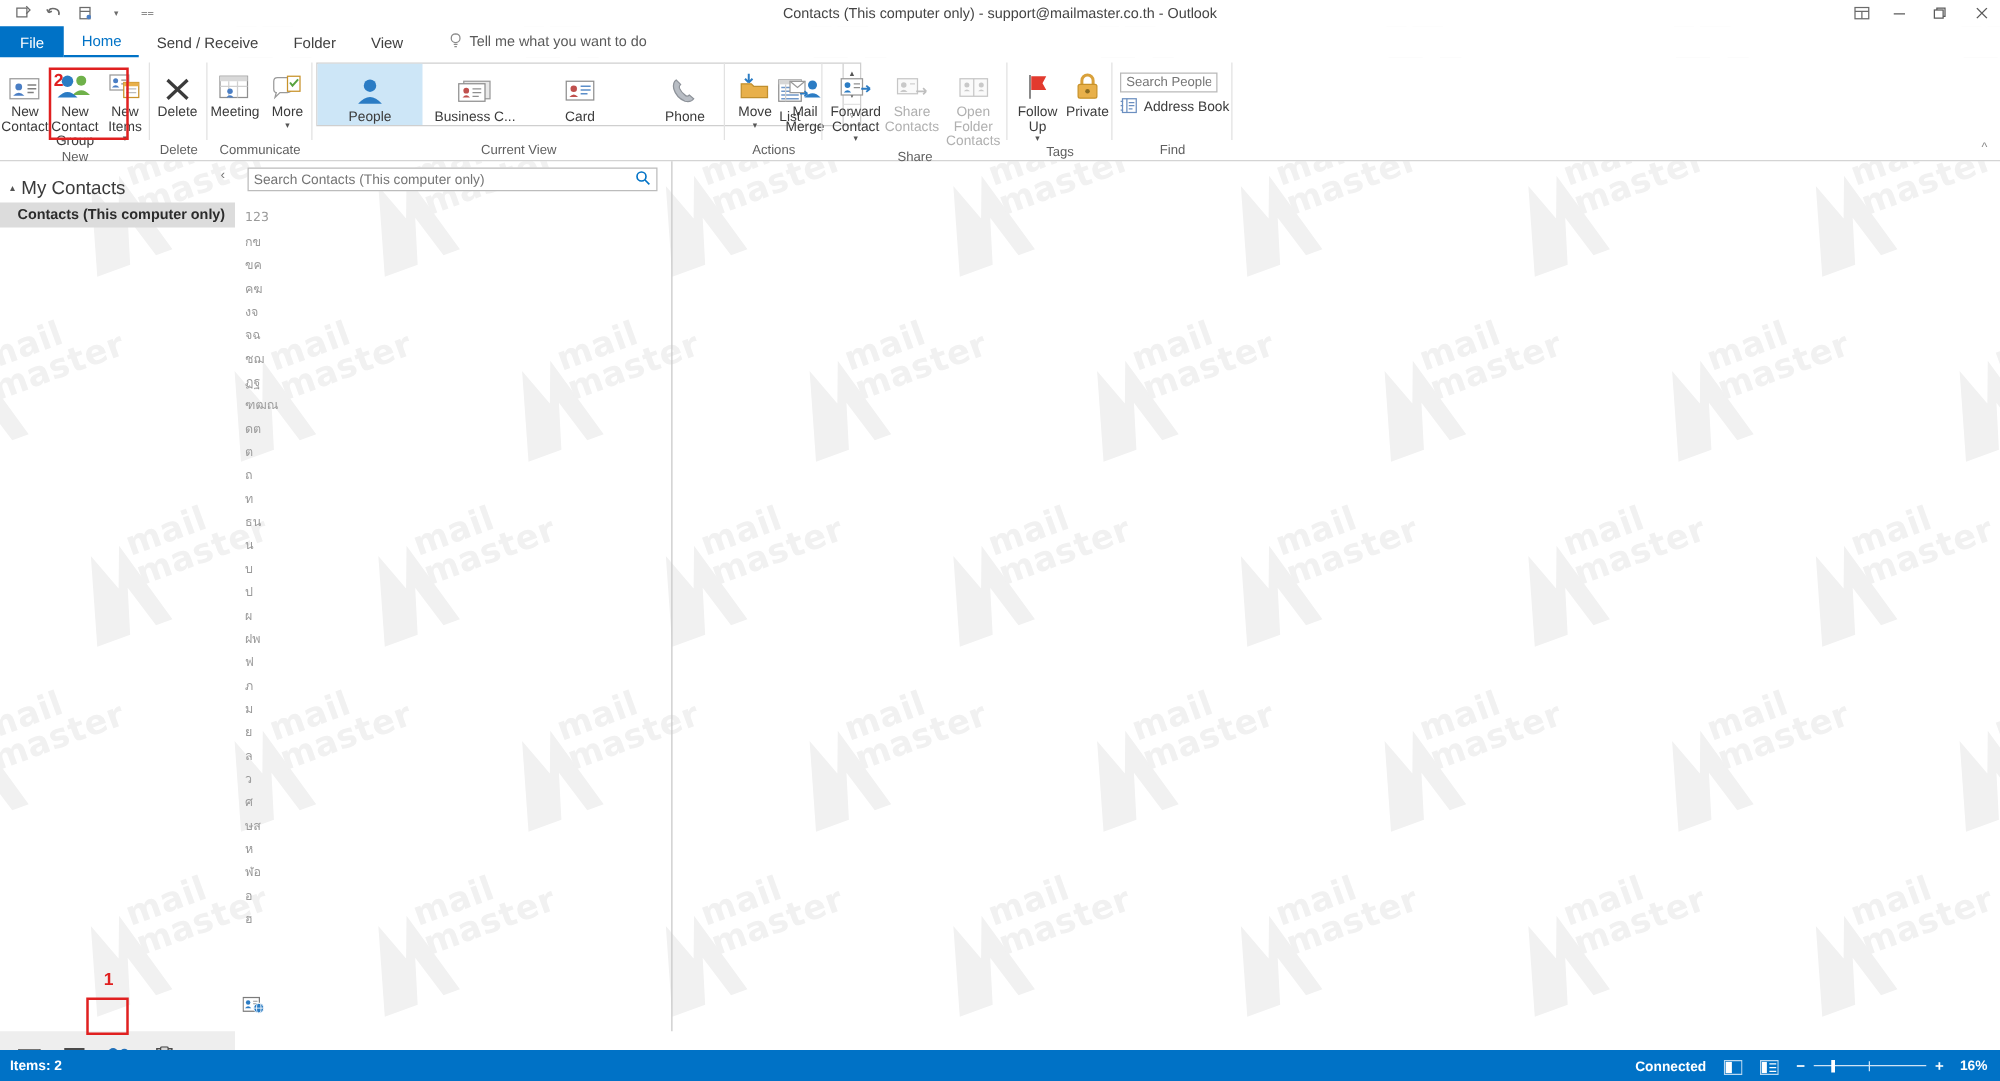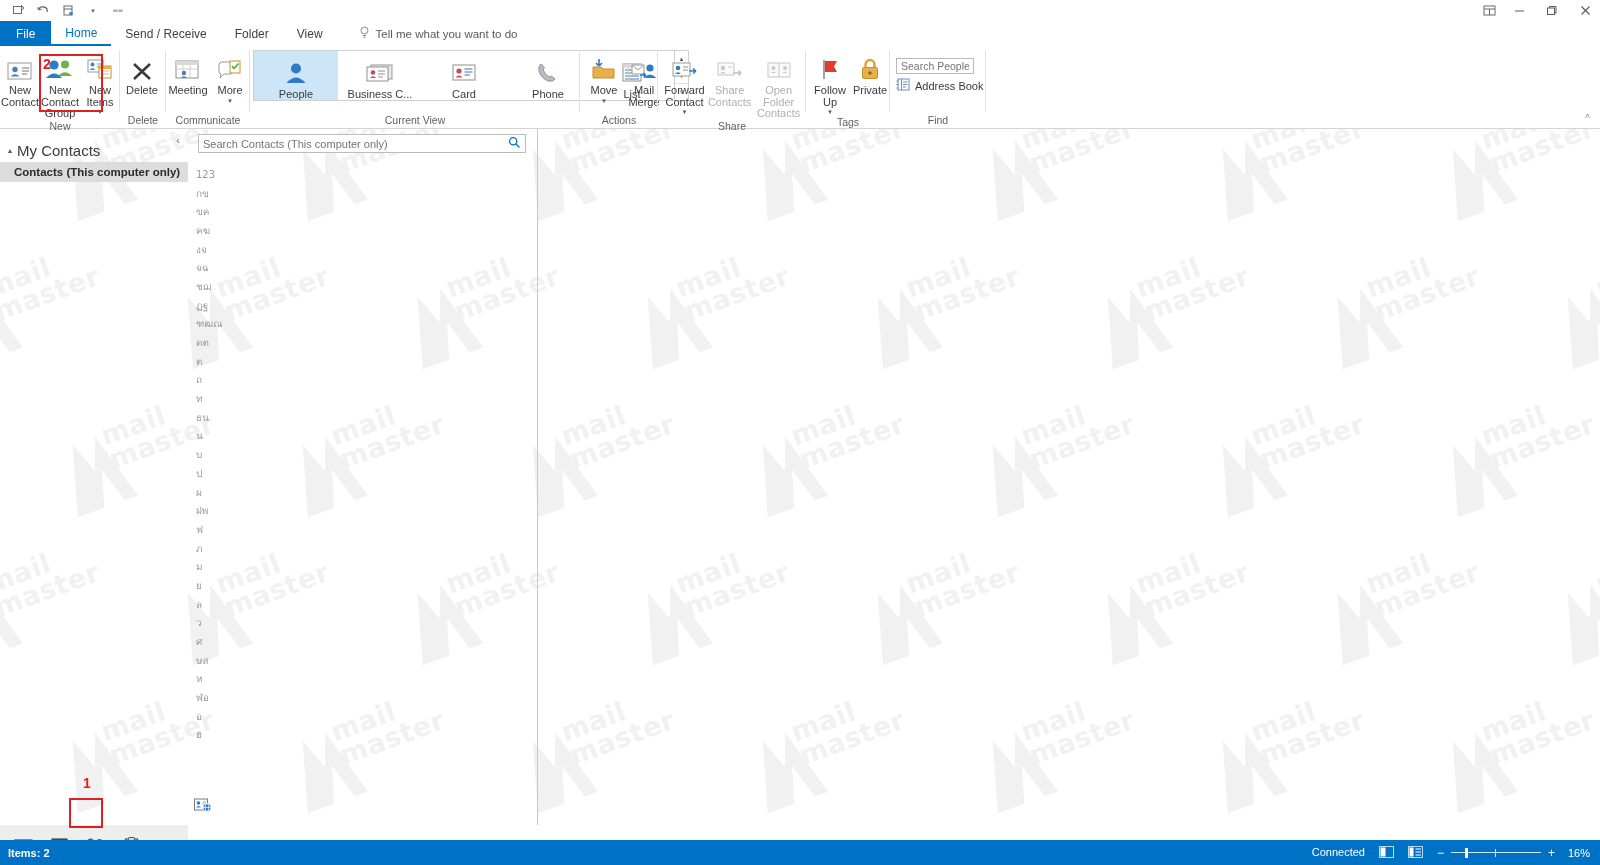--- a/index.html
+++ b/index.html
@@ -100,21 +100,21 @@
   
   #bottomnav{ position:relative; z-index:2; height:40px; width:188px; background:#eeeeee; display:flex; align-items:center;
               padding-left:6px; gap:2px; }
   .nvb{ width:34px; height:26px; display:flex; align-items:center; justify-content:center; color:#4a4a4a; }
   .nvb.sel{ color:#1e6fb8; }
 
   
   #statusbar{ position:absolute; left:0; right:0; bottom:0; height:25px; background:#0072c6; color:#fff;
               display:flex; align-items:center; font-size:11px; z-index:5; }
   #statusbar .left{ padding-left:8px; font-weight:bold; }
-  #statusbar .right{ margin-left:auto; display:flex; align-items:flex-start; gap:14px; padding-right:10px; }
+  #statusbar .right{ margin-left:auto; display:flex; align-items:flex-end; gap:14px; padding-right:10px;font-weight:bold; }
   #statusbar .vb{ display:flex; align-items:center; }
   #zoomwrap{ display:flex; align-items:center; gap:7px; }
   #zoomwrap .zm{ font-size:12px; }
   #ztrack{ position:relative; width:90px; height:10px; display:flex; align-items:center; }
   #ztrack .line{ width:100%; height:1px; background:#cfe3f5; }
   #ztrack .mid{ position:absolute; left:44px; top:1px; width:1px; height:8px; background:#cfe3f5; }
   #ztrack .knob{ position:absolute; left:14px; top:0; width:3px; height:10px; background:#ffffff; }
   #zpct{ width:28px; text-align:right; }
 </style>
 </head>
@@ -566,20 +566,21 @@
       <span class="qi">
         <svg width="13" height="13" viewBox="0 0 13 13">
             <rect x="2" y="2" width="8" height="9" fill="none" stroke="#6b6b6b" stroke-width="1"></rect>
             <line x1="2" y1="5" x2="10" y2="5" stroke="#6b6b6b" stroke-width="1"></line>
             <circle cx="9" cy="9.5" r="1.8" fill="#4a7ec4"></circle>
           </svg>
       </span>
       <span class="qi" style="font-size:7px">▾</span>
       <span class="qi" style="font-size:9px">⩵</span>
     </div>
+    <div id="title">Contacts (This computer only) - support@mailmaster.co.th  -  Outlook</div>
     <div id="wincontrols">
       <span class="wc">
         <svg width="13" height="11" viewBox="0 0 13 11">
             <rect x="1" y="1" width="11" height="9" fill="none" stroke="#6b6b6b" stroke-width="1"></rect>
             <line x1="1" y1="4" x2="12" y2="4" stroke="#6b6b6b" stroke-width="1"></line>
             <line x1="6.5" y1="4" x2="6.5" y2="10" stroke="#6b6b6b" stroke-width="1"></line>
           </svg>
       </span>
       <span class="wc">
         <svg width="13" height="11" viewBox="0 0 13 11">

